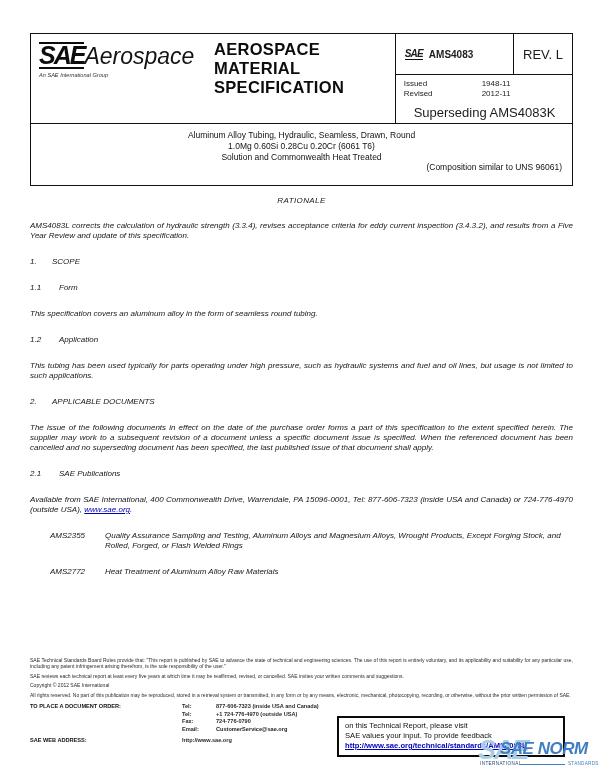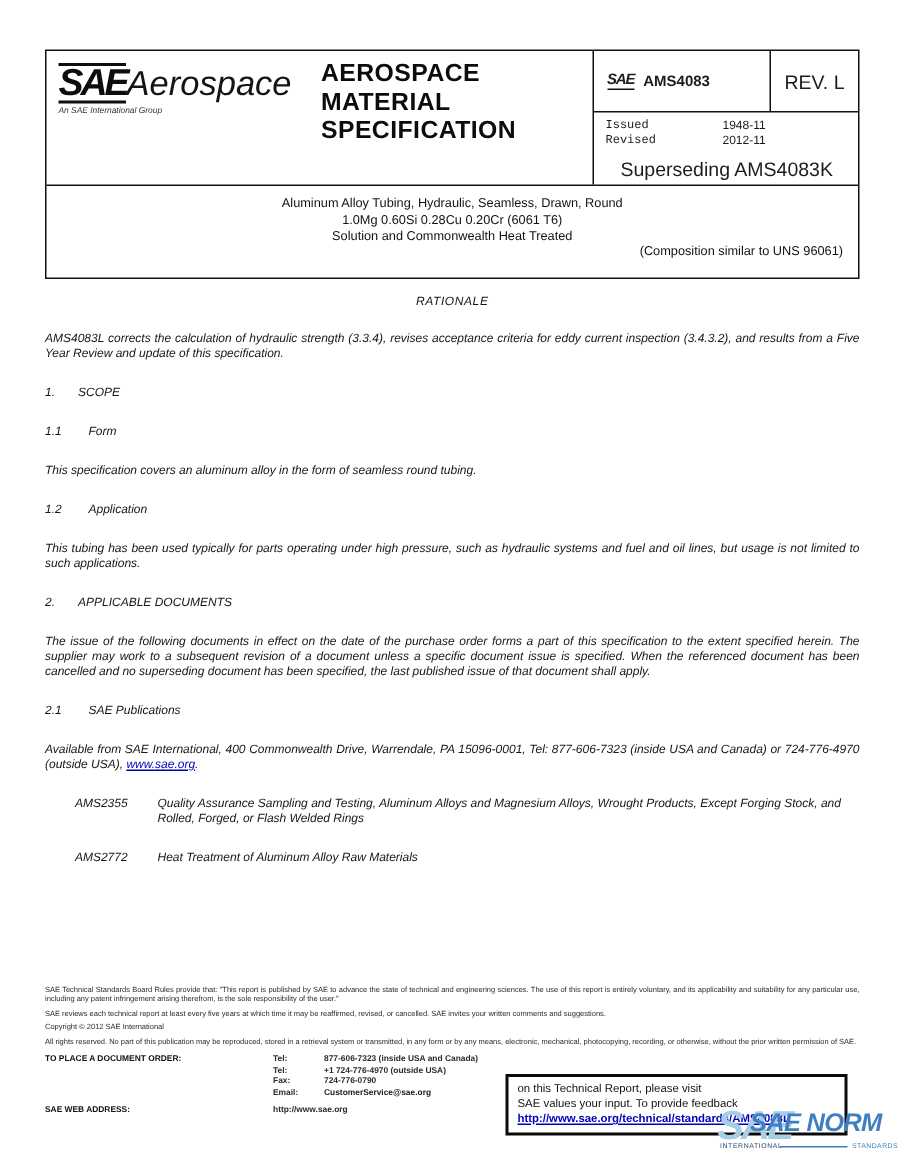--- a/index.html
+++ b/index.html
@@ -19,21 +19,21 @@
 
   .head-right { width:176.5px; display:flex; flex-direction:column; }
   .hr-top { height:41px; display:flex; border-bottom:1.5px solid #111; }
   .hr-num { flex:1; display:flex; align-items:center; padding-left:9px; gap:6px; border-right:1.5px solid #111; }
   .sae-mark { font-weight:900; font-style:italic; font-size:10px; letter-spacing:-0.8px; border-bottom:1.5px solid #111; line-height:1; }
   .doc-num { font-weight:bold; font-size:10px; }
   .hr-rev { width:58px; display:flex; align-items:center; justify-content:center; font-weight:normal; font-size:13px; }
   .hr-bottom { flex:1; position:relative; font-size:8px; }
   .meta-row { display:flex; padding:1px 0 0 8px; }
   .meta-row:first-child { padding-top:4px; }
-  .meta-label { width:78px;font-family:Liberation Mono, monospace; }
+  .meta-label { width:78px; }
   .meta-value { }
   .superseding { position:absolute; left:8px; bottom:3px; font-size:13px;margin-left:10px; }
 
   .title-block { height:61px; text-align:center; font-size:8.5px; line-height:10.8px; padding-top:6px; color:#111; }
   .title-comp { text-align:right; padding-right:10px; }
 
   
   .body-content { position:absolute; left:30px; top:196px; width:543px; font-size:8px; line-height:10px; color:#161616;font-style:italic; }
   .rationale-head { text-align:center; margin-bottom:15px; letter-spacing:0.4px; }
   .para { text-align:justify; margin-bottom:16px; }

